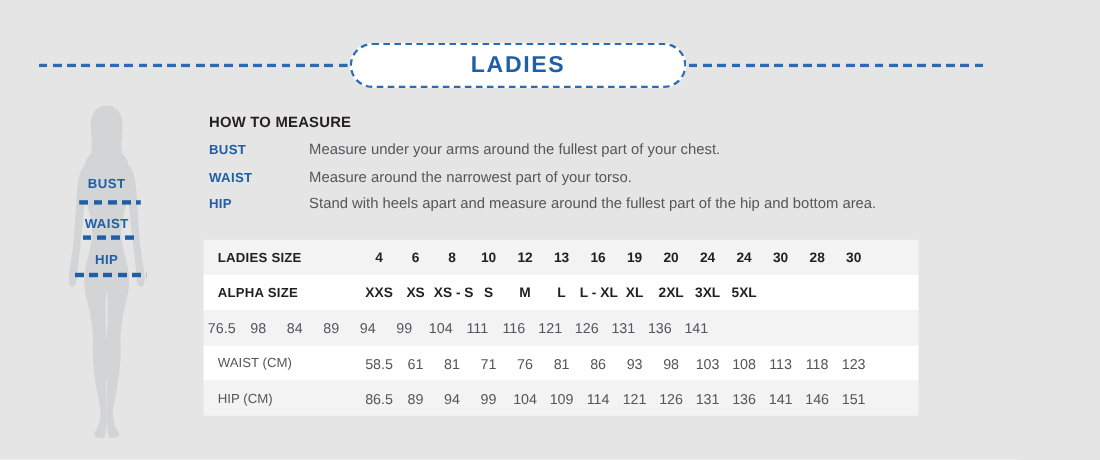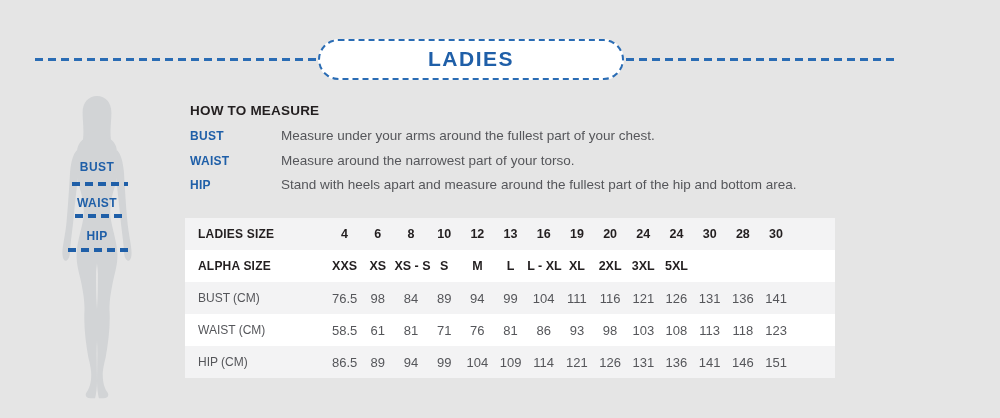--- a/index.html
+++ b/index.html
@@ -167,21 +167,20 @@
         <div class="st-cell">L - XL</div>
         <div class="st-cell">XL</div>
         <div class="st-cell">2XL</div>
         <div class="st-cell">3XL</div>
         <div class="st-cell">5XL</div>
         <div class="st-cell"></div>
         <div class="st-cell"></div>
         <div class="st-cell"></div>
       </div>
       <div class="st-row shaded">
-        <div class="st-label">BUST (CM)</div>
         <div class="st-cell">76.5</div>
         <div class="st-cell">98</div>
         <div class="st-cell">84</div>
         <div class="st-cell">89</div>
         <div class="st-cell">94</div>
         <div class="st-cell">99</div>
         <div class="st-cell">104</div>
         <div class="st-cell">111</div>
         <div class="st-cell">116</div>
         <div class="st-cell">121</div>

